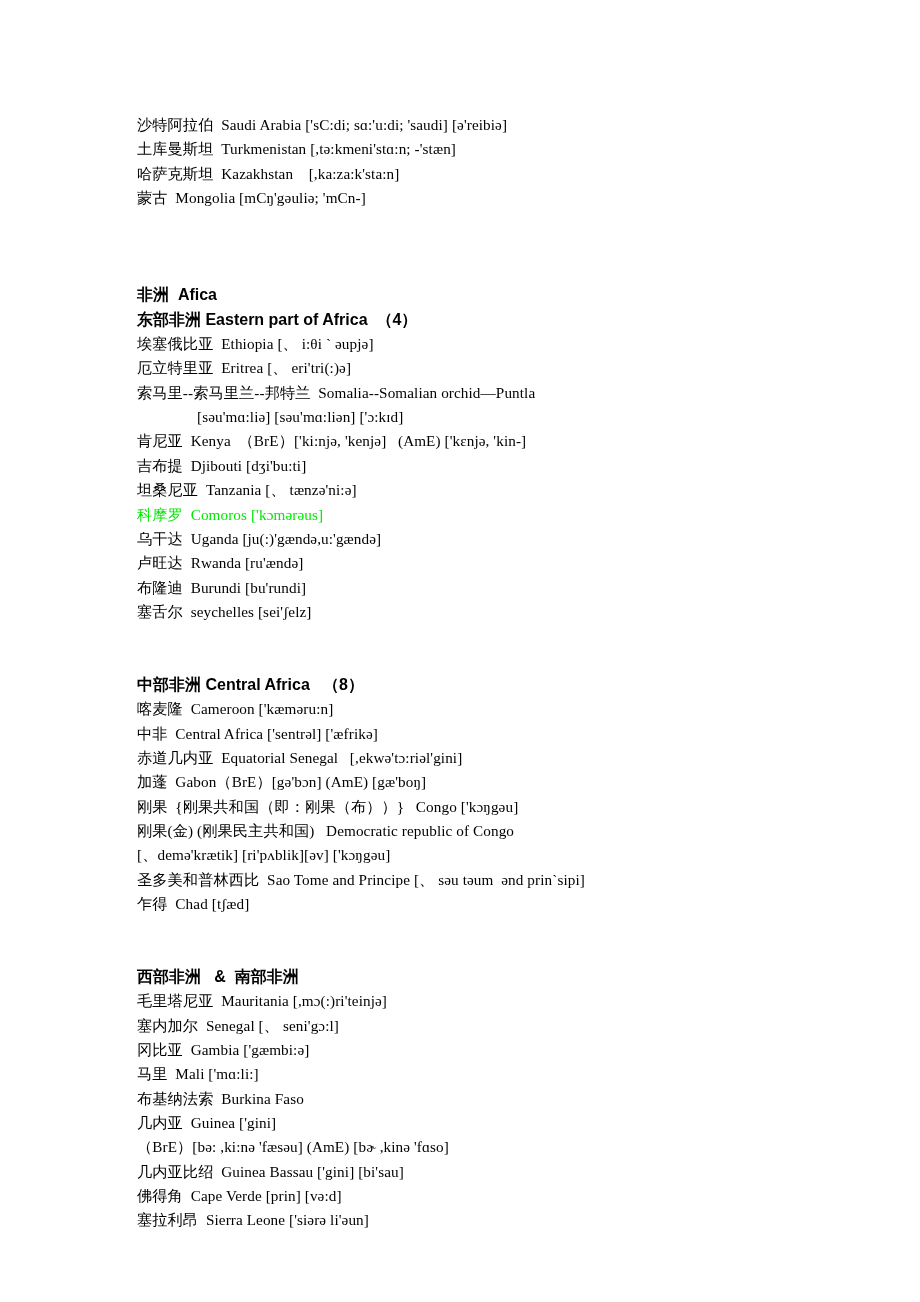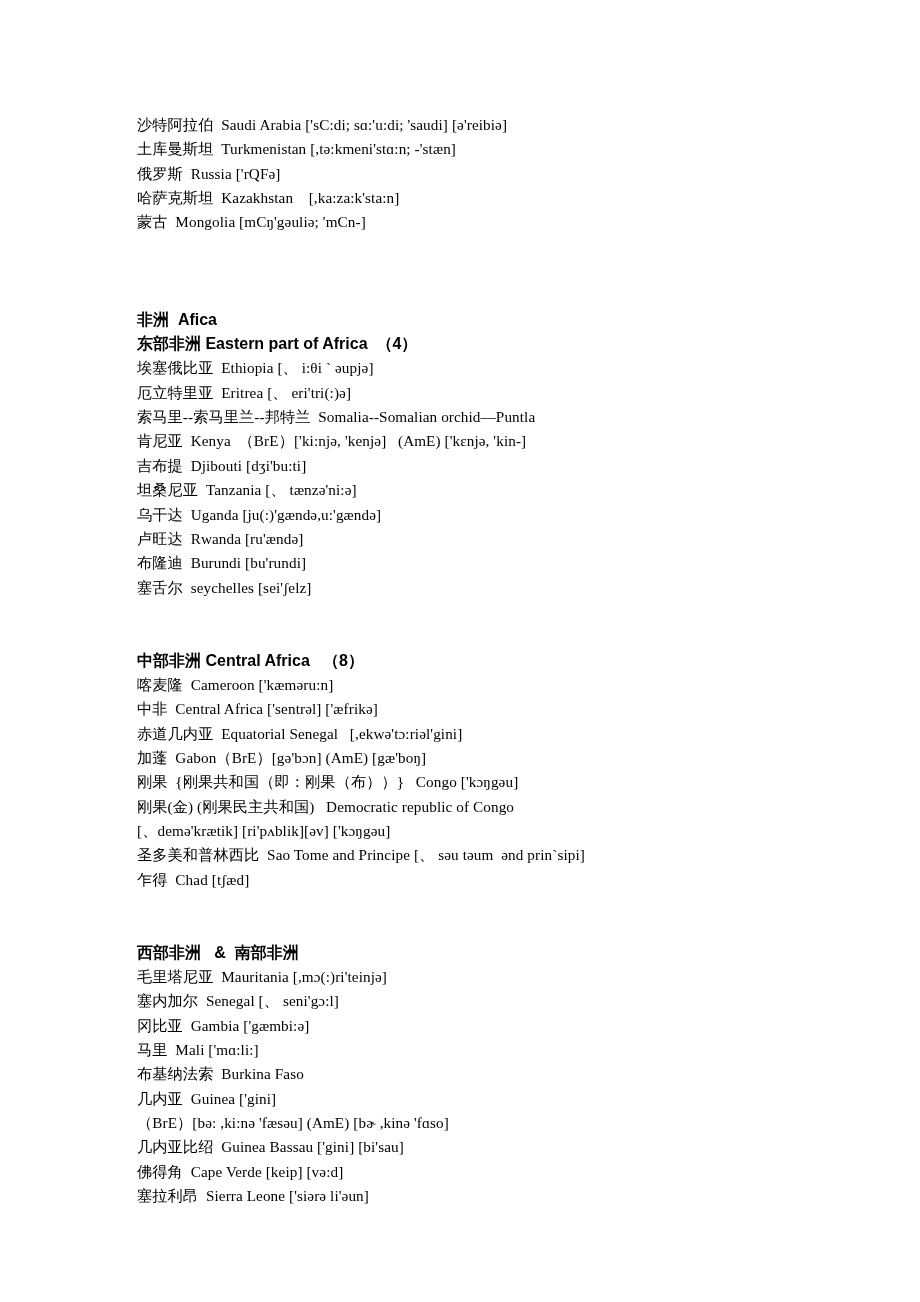--- a/index.html
+++ b/index.html
@@ -60,38 +60,39 @@
 </style>
 </head>
 <body>
 
 <div class="page">
   <div class="content">
 
     <div>
       <div class="line">沙特阿拉伯  Saudi Arabia ['sC:di; sɑ:'u:di; 'saudi] [ə'reibiə]</div>
       <div class="line">土库曼斯坦  Turkmenistan [,tə:kmeni'stɑ:n; -'stæn]</div>
-      <div class="line">俄罗斯  Russia ['rQFə]</div>
       <div class="line">哈萨克斯坦  Kazakhstan    [,ka:za:k'sta:n]</div>
       <div class="line">蒙古  Mongolia [mCŋ'gəuliə; 'mCn-]</div>
     </div>
 
     <div class="gap-block"></div>
     <div class="gap-small"></div>
 
     <div class="hdr">非洲  Afica</div>
 
     <div>
       <div class="hdr">东部非洲 Eastern part of Africa  （4）</div>
       <div class="line">埃塞俄比亚  Ethiopia [、 i:θi ` əupjə]</div>
       <div class="line">厄立特里亚  Eritrea [、 eri'tri(:)ə]</div>
       <div class="line">索马里--索马里兰--邦特兰  Somalia--Somalian orchid—Puntla</div>
+      <div class="line indent-somalia">[səu'mɑ:liə] [səu'mɑ:liən] ['ɔ:kɪd]</div>
       <div class="line">肯尼亚  Kenya  （BrE）['ki:njə, 'kenjə]   (AmE) ['kɛnjə, 'kin-]</div>
       <div class="line">吉布提  Djibouti [dʒi'bu:ti]</div>
       <div class="line">坦桑尼亚  Tanzania [、 tænzə'ni:ə]</div>
+      <div class="line green">科摩罗  Comoros ['kɔmərəus]</div>
       <div class="line">乌干达  Uganda [ju(:)'gændə,u:'gændə]</div>
       <div class="line">卢旺达  Rwanda [ru'ændə]</div>
       <div class="line">布隆迪  Burundi [bu'rundi]</div>
       <div class="line">塞舌尔  seychelles [sei'ʃelz]</div>
     </div>
 
     <div class="gap-block"></div>
 
     <div>
       <div class="hdr">中部非洲 Central Africa   （8）</div>
@@ -111,18 +112,18 @@
     <div>
       <div class="hdr">西部非洲   &amp;  南部非洲</div>
       <div class="line">毛里塔尼亚  Mauritania [,mɔ(:)ri'teinjə]</div>
       <div class="line">塞内加尔  Senegal [、 seni'gɔ:l]</div>
       <div class="line">冈比亚  Gambia ['gæmbi:ə]</div>
       <div class="line">马里  Mali ['mɑ:li:]</div>
       <div class="line">布基纳法索  Burkina Faso</div>
       <div class="line">几内亚  Guinea ['gini]</div>
       <div class="line">（BrE）[bə: ,ki:nə 'fæsəu] (AmE) [bɚ ,kinə 'fɑso]</div>
       <div class="line">几内亚比绍  Guinea Bassau ['gini] [bi'sau]</div>
-      <div class="line">佛得角  Cape Verde [keip] [və:d]</div>
+      <div class="line">佛得角  Cape Verde [prin] [və:d]</div>
       <div class="line">塞拉利昂  Sierra Leone ['siərə li'əun]</div>
     </div>
 
   </div>
 </div>
 
 </body></html>

